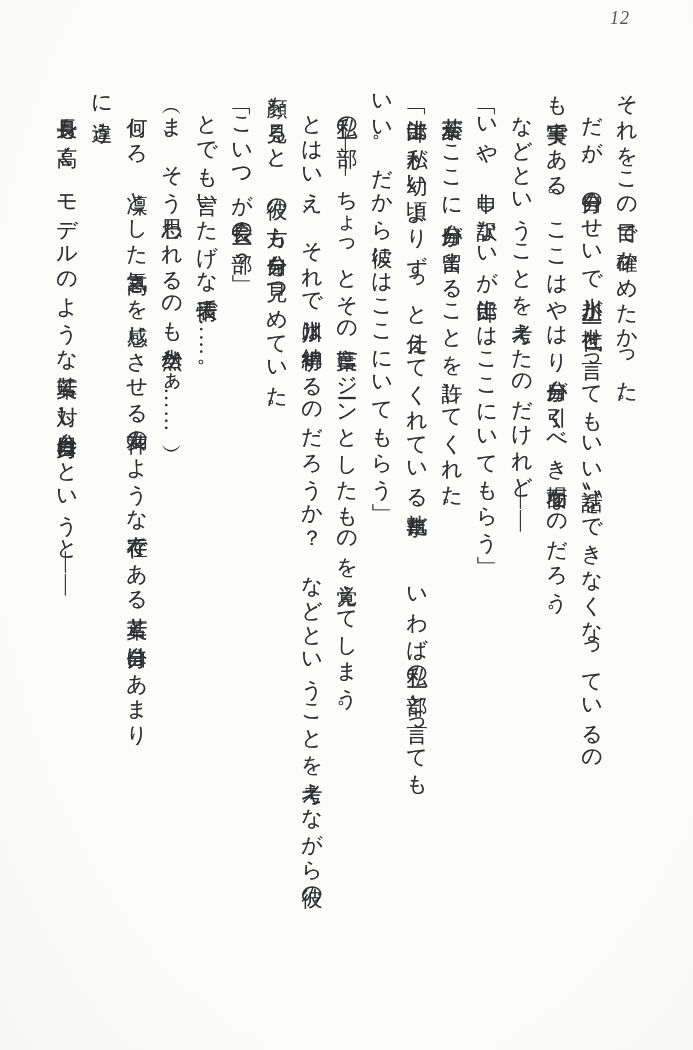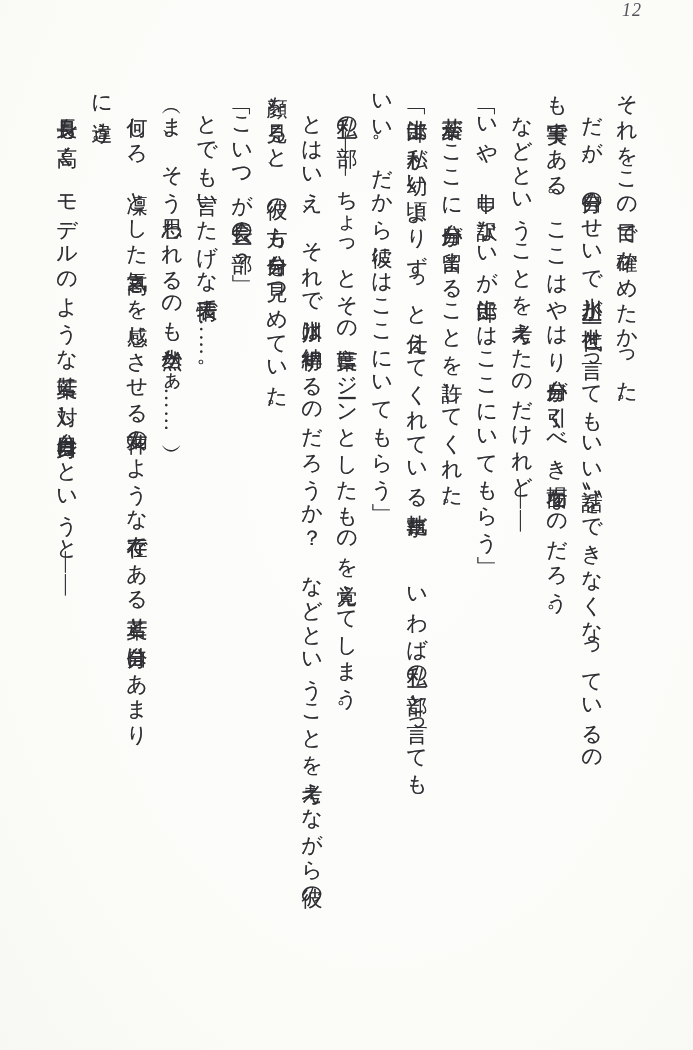--- a/index.html
+++ b/index.html
@@ -14,24 +14,24 @@
     overflow: hidden;
     font-family: "Liberation Serif", "DejaVu Serif", serif;
   }
   .page {
     position: absolute;
     inset: 0;
     background: radial-gradient(ellipse at 55% 40%, #fdfdfc 0%, #fbfbf8 70%, #f7f7f4 100%);
   }
   .page-number {
     position: absolute;
-    top: 0;
+    top: 8px;
     left: 598px;
     width: 44px;
-    text-align: right;
+    text-align: center;
     font-size: 18px;
     font-style: italic;
     color: #53545a;
     letter-spacing: 1px;
   }
   .text-block {
     position: absolute;
     top: 80px;
     right: 49px;
     height: 932px;

